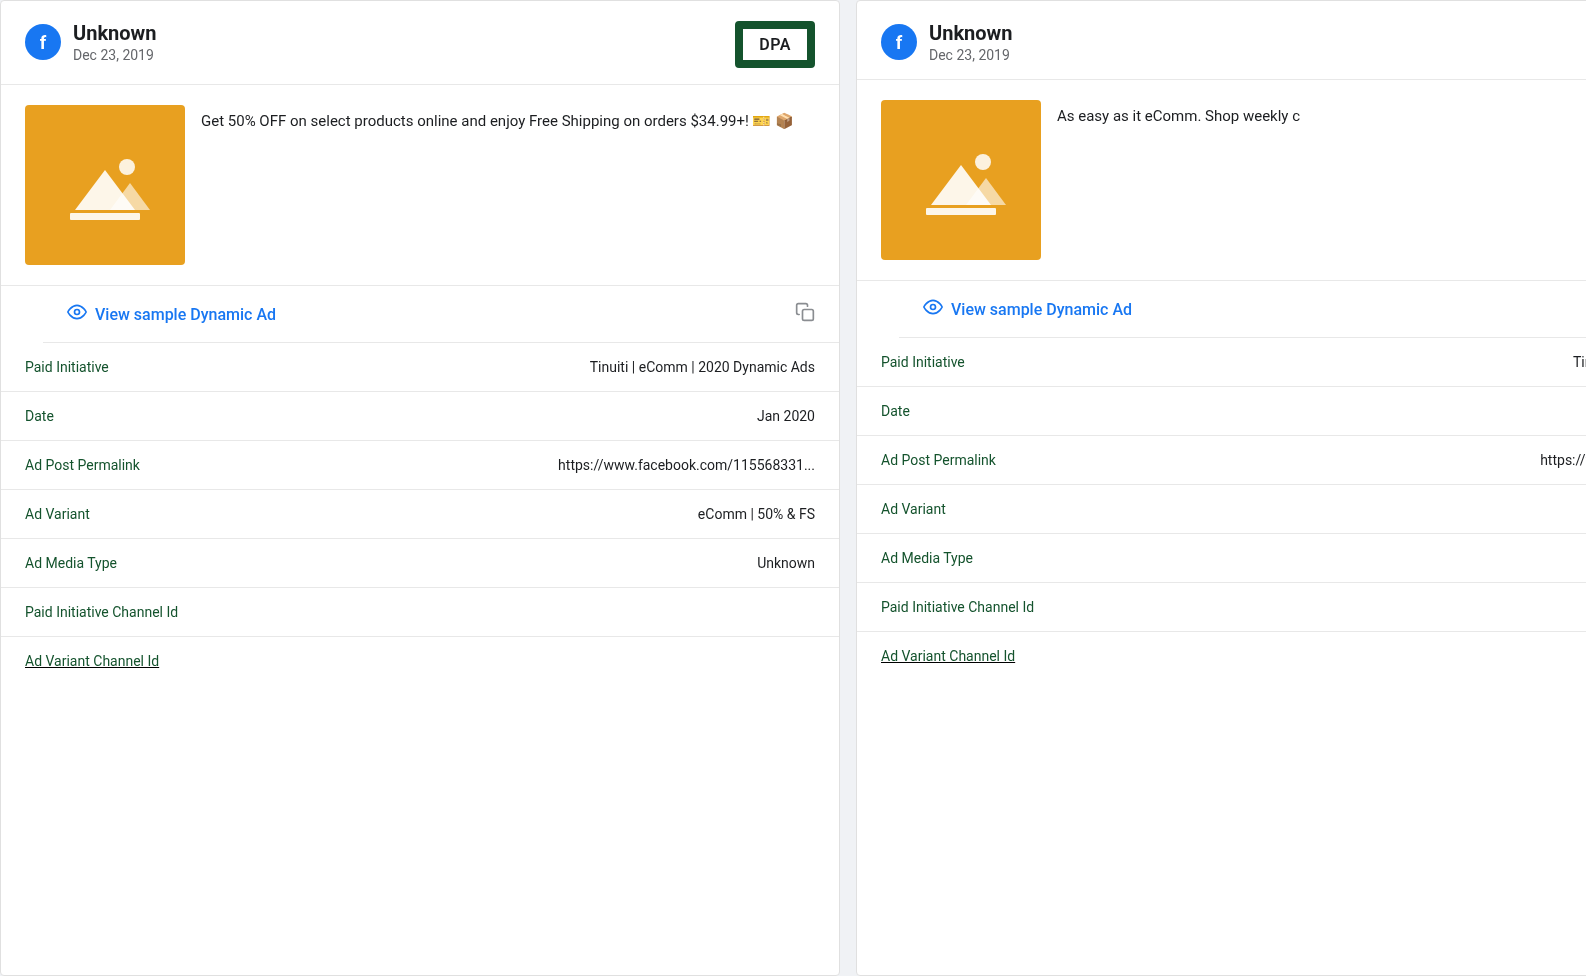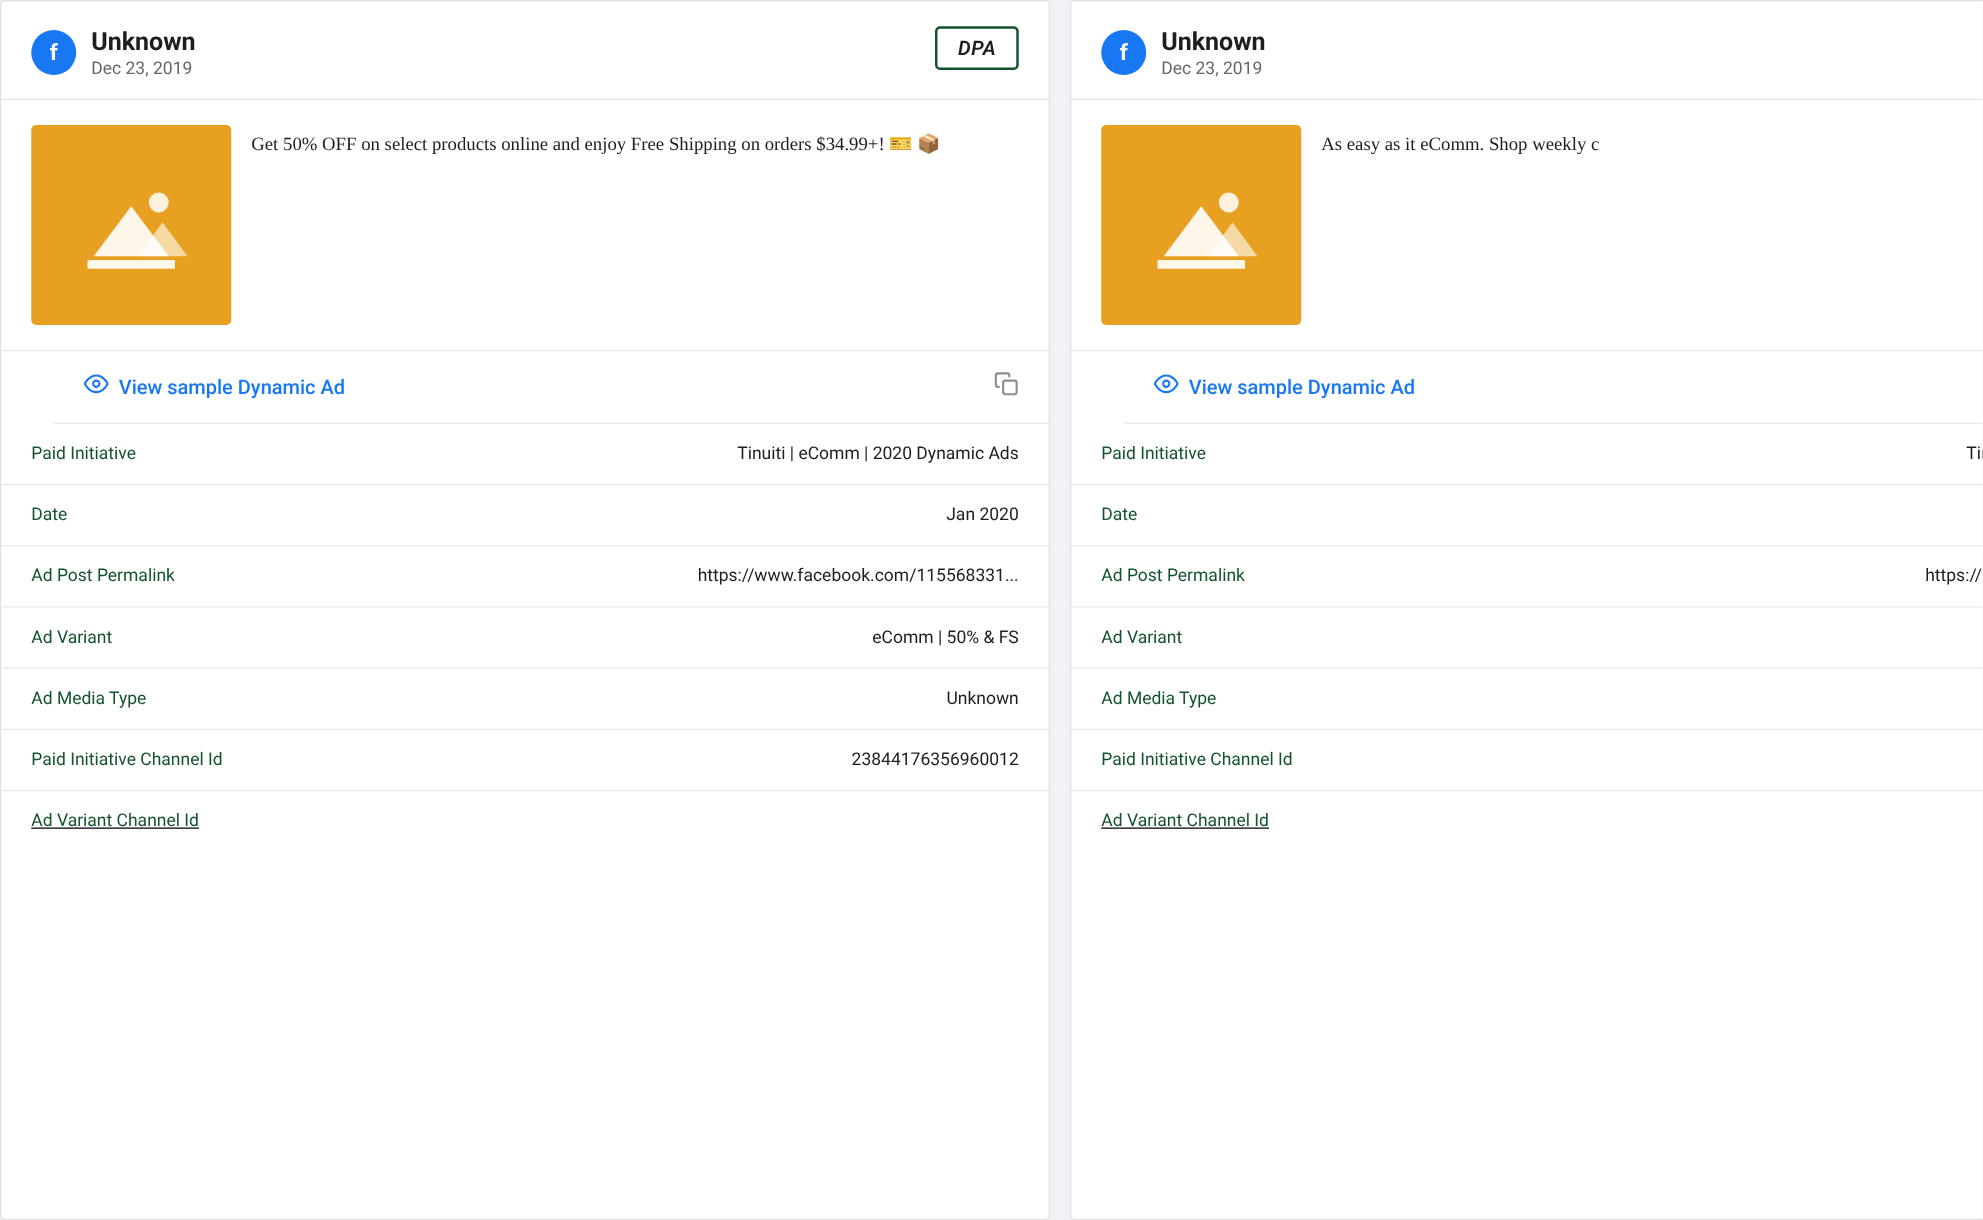--- a/index.html
+++ b/index.html
@@ -71,28 +71,27 @@
       line-height: 1.2;
     }
 
     .header-date {
       font-size: 14px;
       color: #65676b;
       margin-top: 2px;
     }
 
     .dpa-badge {
-      border: 2px solid #14532d;
+      border: 8px solid #14532d;
       border-radius: 4px;
       padding: 6px 16px;
       font-size: 16px;
       font-weight: 600;
       color: #1c1e21;
       letter-spacing: 0.5px;
-      font-style: italic;
     }
 
     .ad-content-section {
       display: flex;
       align-items: flex-start;
       padding: 20px 24px;
       border-bottom: 1px solid #e8e8e8;
       gap: 16px;
     }
 
@@ -112,21 +111,20 @@
     .ad-image-placeholder svg {
       width: 100px;
       height: 80px;
     }
 
     .ad-text {
       font-size: 15px;
       color: #1c1e21;
       line-height: 1.6;
       padding-top: 4px;
-      font-family: Liberation Serif, serif;
     }
 
     .view-sample-section {
       display: flex;
       align-items: center;
       justify-content: space-between;
       padding: 16px 24px;
       border-bottom: 1px solid #e8e8e8;
       margin-left: 42px;
     }
@@ -259,21 +257,20 @@
       <span class="metadata-value">eComm | 50% &amp; FS</span>
     </div>
 
     <div class="metadata-row">
       <span class="metadata-label">Ad Media Type</span>
       <span class="metadata-value">Unknown</span>
     </div>
 
     <div class="metadata-row">
       <span class="metadata-label">Paid Initiative Channel Id</span>
-      <span class="metadata-value">23844176356960012</span>
     </div>
 
     <div class="metadata-row">
       <span class="metadata-label">Ad Variant Channel Id</span>
     </div>
 
     </div>
   </div>
     <div class="ad-card">
     <div class="card-header">

